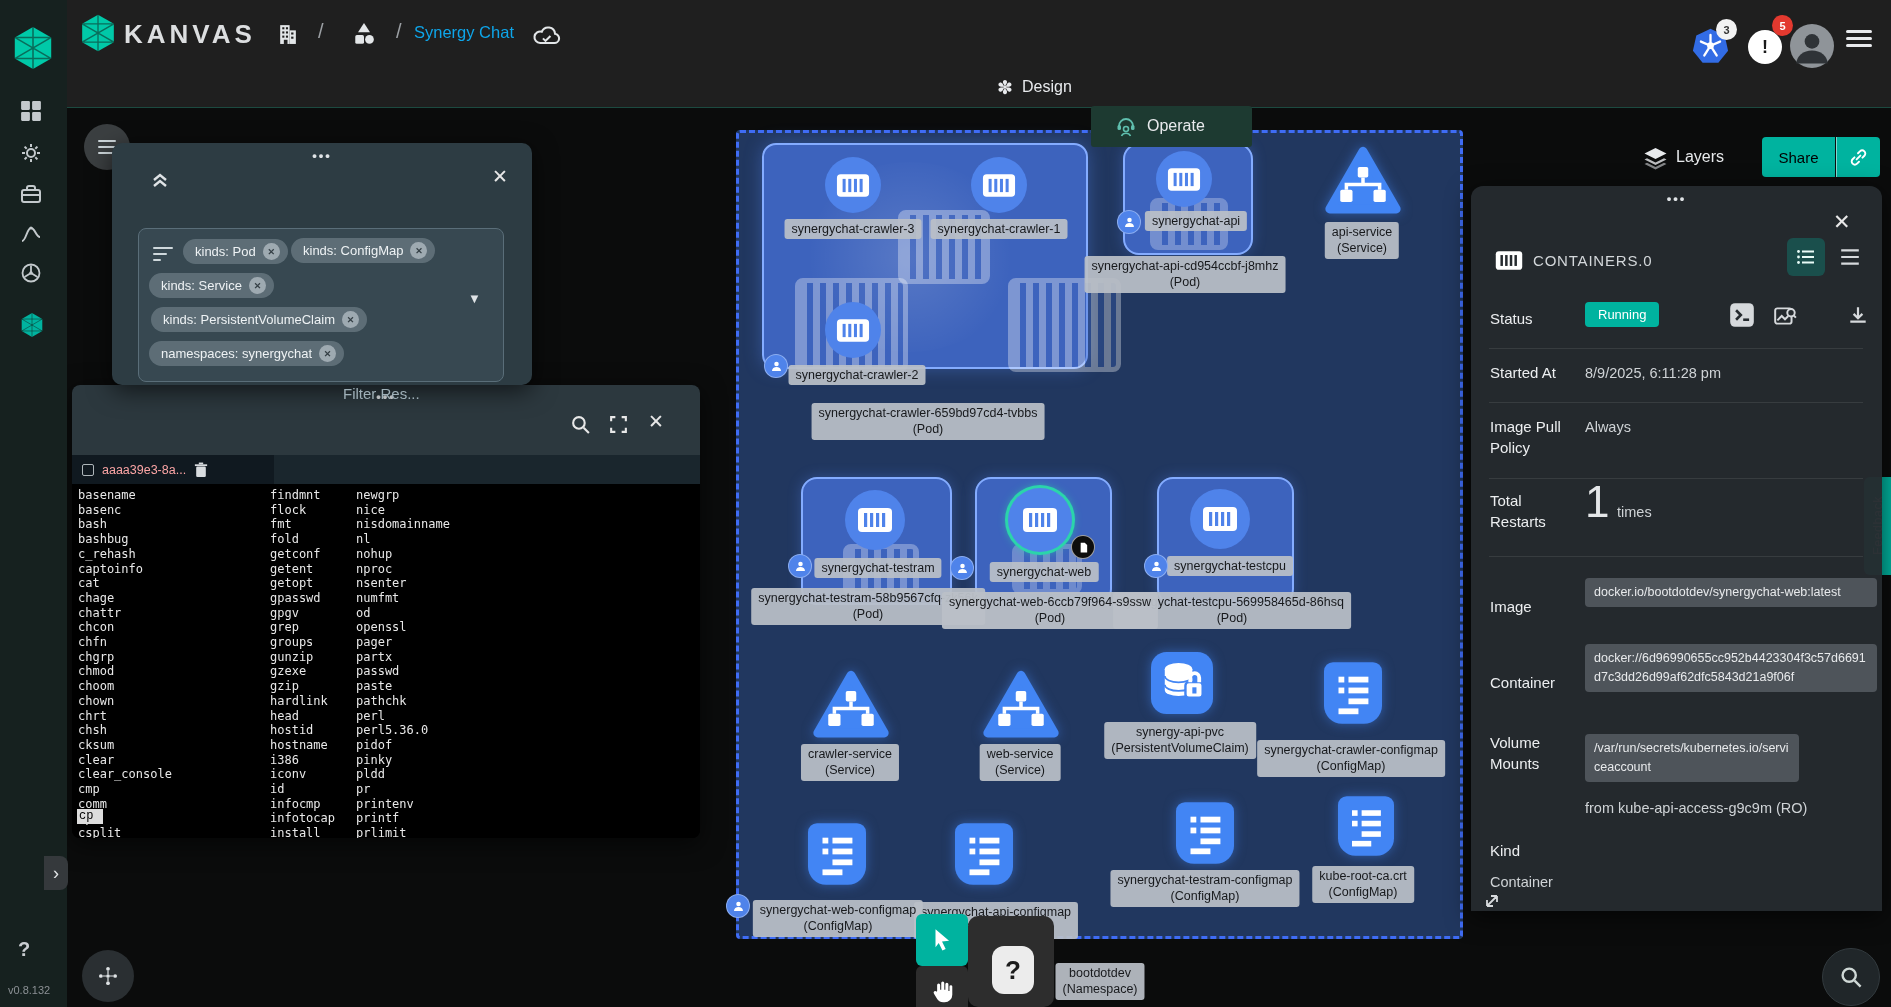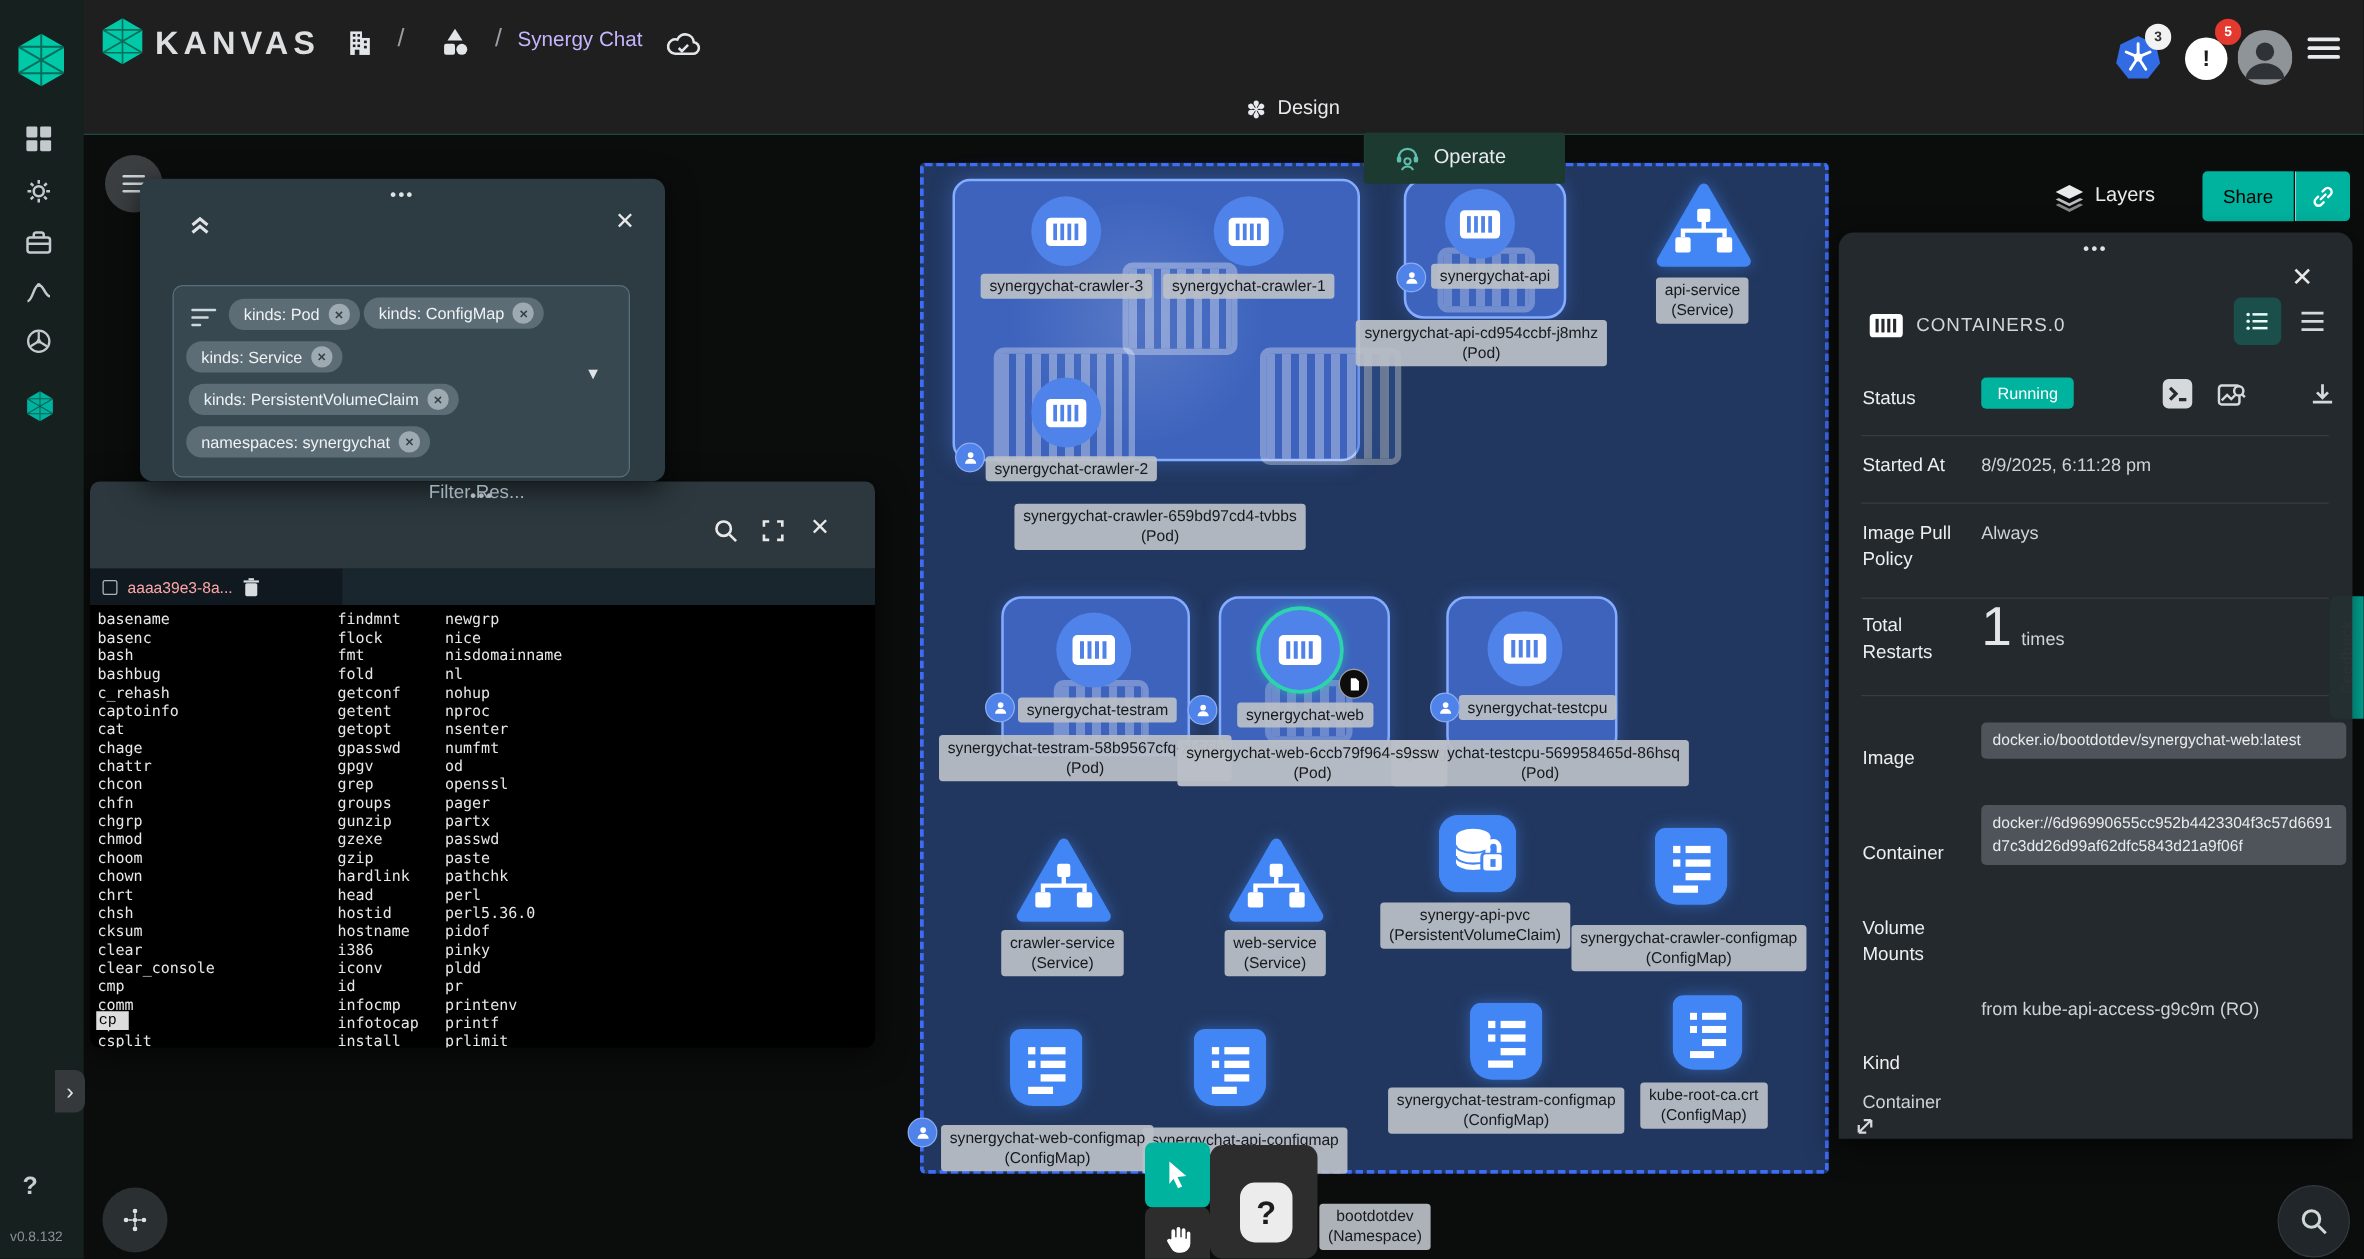--- a/index.html
+++ b/index.html
@@ -4,21 +4,21 @@
 <style>
   html,body{margin:0;padding:0;background:#0b0c0c;width:1891px;height:1007px;overflow:hidden;
     font-family:"Liberation Sans",sans-serif;-webkit-font-smoothing:antialiased;}
   #app{position:relative;width:1891px;height:1007px;overflow:hidden;}
   .ab{position:absolute;}
   .ic{display:block;}
   
   .header{left:0;top:0;width:1891px;height:107px;background:#1f1f1f;border-bottom:1px solid #1c4a40;z-index:11;}
   .brand-text{font-size:26px;font-weight:bold;letter-spacing:4px;color:#dcdee0;}
   .crumb-sep{font-size:20px;color:#9b9fa3;}
-  .crumb-text{font-size:16.5px;color:#c4b5fd;}
+  .crumb-text{font-size:16.5px;color:#0ea5e9;}
   .tab{font-size:16px;color:#e8eaed;}
   .tab-operate{background:#1d3a31;border-radius:3px;margin-top:40px;}
   .cnt-badge{border-radius:50%;display:flex;align-items:center;justify-content:center;font-weight:bold;}
   .burger span{display:block;width:26px;height:3px;background:#e8eaed;border-radius:2px;margin:4px 0;}
   
   .sidebar{left:0;top:0;width:67px;height:1007px;background:#16211f;z-index:12;}
   .side-ic{color:#c3c9cc;}
   .version{font-size:11px;color:#8b9094;}
   
   .selection{border:3px dashed #3f6cf5;background:rgba(41,72,128,.72);border-radius:4px;z-index:1;}
@@ -819,20 +819,21 @@
     <div class="ab dvalue" style="left:146px;top:316px">times</div>
     <div class="ab divider" style="left:18px;top:370px;width:374px"></div>
 
     <div class="ab dlabel" style="left:19px;top:410px">Image</div>
     <div class="ab dpill" style="left:114px;top:392px;width:274px">docker.io/bootdotdev/synergychat-web:latest</div>
 
     <div class="ab dlabel" style="left:19px;top:486px">Container</div>
     <div class="ab dpill" style="left:114px;top:458px;width:274px">docker://6d96990655cc952b4423304f3c57d6691d7c3dd26d99af62dfc5843d21a9f06f</div>
 
     <div class="ab dlabel" style="left:19px;top:546px;width:80px">Volume Mounts</div>
+    <div class="ab dpill" style="left:114px;top:548px;width:196px">/var/run/secrets/kubernetes.io/serviceaccount</div>
     <div class="ab dvalue" style="left:114px;top:612px">from kube-api-access-g9c9m (RO)</div>
 
     <div class="ab dlabel" style="left:19px;top:654px">Kind</div>
     <div class="ab dvalue" style="left:19px;top:686px">Container</div>
 
     <div class="ab panel-ic" style="left:12px;top:706px">
         <svg class="ic" width="18" height="18">
           <use href="#s-resize"></use>
         </svg>
       </div>

